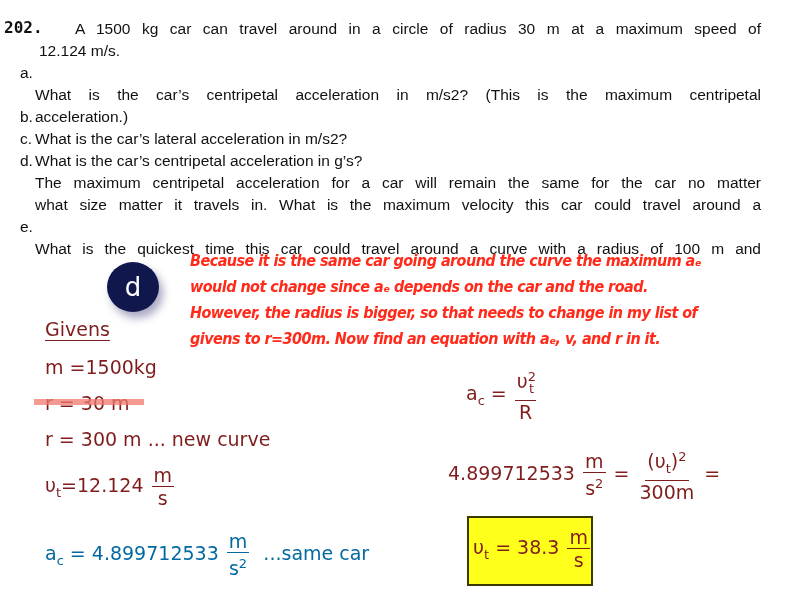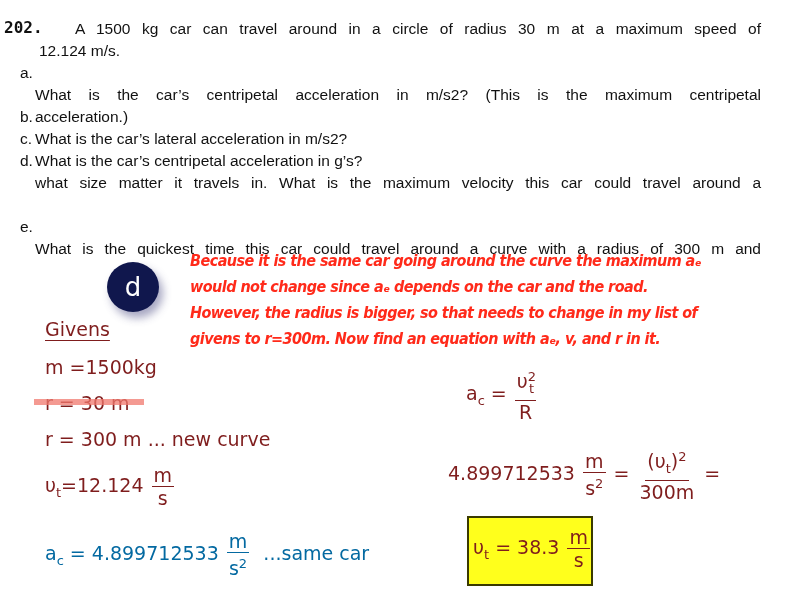--- a/index.html
+++ b/index.html
@@ -49,28 +49,29 @@
 <div class="part" style="top:128px;">
   <span class="lbl">c.</span>
   <div class="txt">
       <div>What is the car’s centripetal acceleration in g’s?</div>
     </div>
 </div>
 
 <div class="part" style="top:150px;">
   <span class="lbl">d.</span>
   <div class="txt">
+    <div class="just-all">The maximum centripetal acceleration for a car will remain the same for the car no matter</div>
     <div class="just-all">what size matter it travels in. What is the maximum velocity this car could travel around a</div>
   </div>
 </div>
 
 <div class="part" style="top:216px;">
   <span class="lbl">e.</span>
   <div class="txt">
-    <div class="just-all">What is the quickest time this car could travel around a curve with a radius of 300 m and</div>
+    <div class="just-all">What is the quickest time this car could travel around a curve with a radius of 100 m and</div>
   </div>
 </div>
 
 <div class="note">
   <div>Because it is the same car going around the curve the maximum aₑ</div>
   <div>would not change since aₑ depends on the car and the road.</div>
   <div>However, the radius is bigger, so that needs to change in my list of</div>
   <div>givens to r=300m. Now find an equation with aₑ, v, and r in it.</div>
 </div>
 

